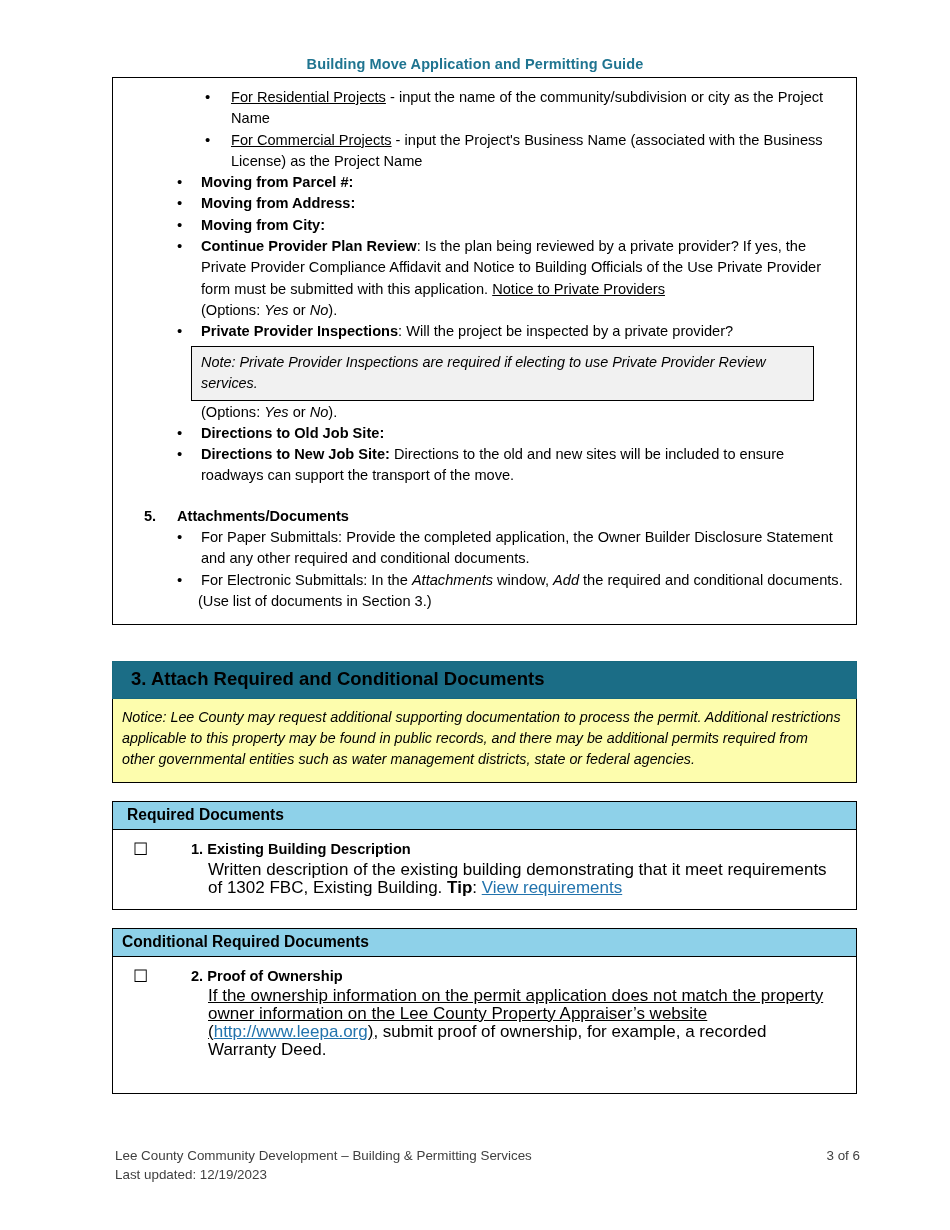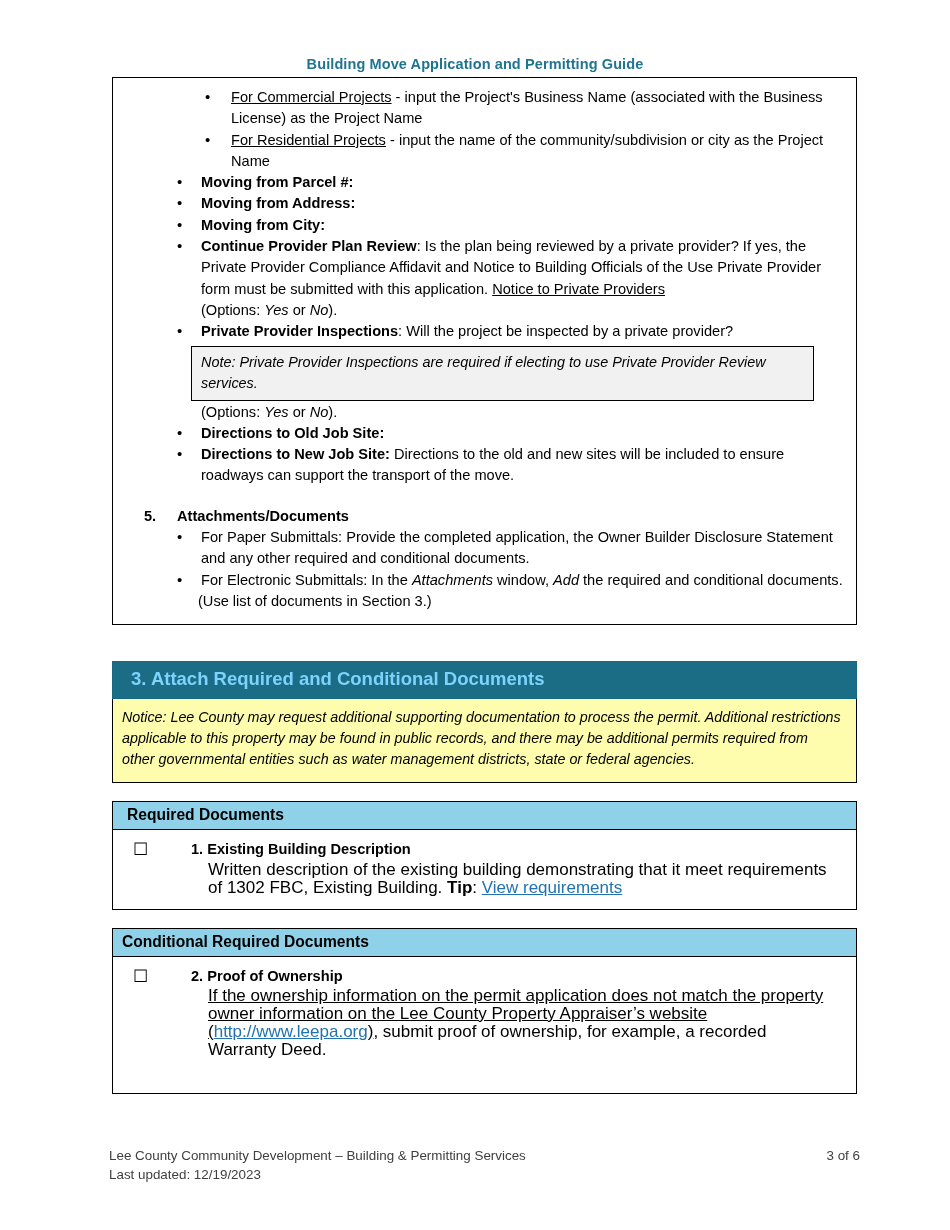--- a/index.html
+++ b/index.html
@@ -129,21 +129,21 @@
 
   
   .section-block {
     margin: 36px 94px 0 112px;
     width: 745px;
     box-sizing: border-box;
   }
 
   .section-title-bar {
     background: #1b6d86;
-    color: #7dd3fc;
+    color: #000000;
     font-size: 18.5px;
     font-weight: bold;
     padding: 6px 0 8px 18px;
     border: 1.2px solid #17697f;
     box-sizing: border-box;
   }
 
   .notice-bar {
     background: #fdfdad;
     border-left: 1.3px solid #000000;
@@ -201,21 +201,21 @@
   }
 
   a.link {
     color: #2273ad;
     text-decoration: underline;
   }
 
   
   .footer {
     position: absolute;
-    left: 109px;
+    left: 115px;
     right: 90px;
     top: 1146px;
     font-size: 13.4px;
     color: #3f3f3f;
     line-height: 19px;
   }
   .footer .row {
     display: flex;
     justify-content: space-between;
     align-items: flex-start;
@@ -225,22 +225,22 @@
 </head>
 <body>
 
 <div class="page">
 
   <div class="doc-header">Building Move Application and Permitting Guide</div>
 
   <div class="bordered-box top-box">
 
     <ul class="lvl2">
+      <li><span class="u">For Residential Projects</span><span> - input the name of the community/subdivision or city as the Project Name</span></li>
       <li><span class="u">For Commercial Projects</span><span> - input the Project's Business Name (associated with the Business License) as the Project Name</span></li>
-      <li><span class="u">For Residential Projects</span><span> - input the name of the community/subdivision or city as the Project Name</span></li>
     </ul>
 
     <ul class="lvl1">
 
       <li><span class="b">Moving from Parcel #:</span></li>
       <li><span class="b">Moving from Address:</span></li>
       <li><span class="b">Moving from City:</span></li>
 
       <li><span class="b">Continue Provider Plan Review</span><span>: Is the plan being reviewed by a private provider? If yes, the Private Provider Compliance Affidavit and Notice to Building Officials of the Use Private Provider form must be submitted with this application. </span><span class="u">Notice to Private Providers</span></li>
     </ul>

